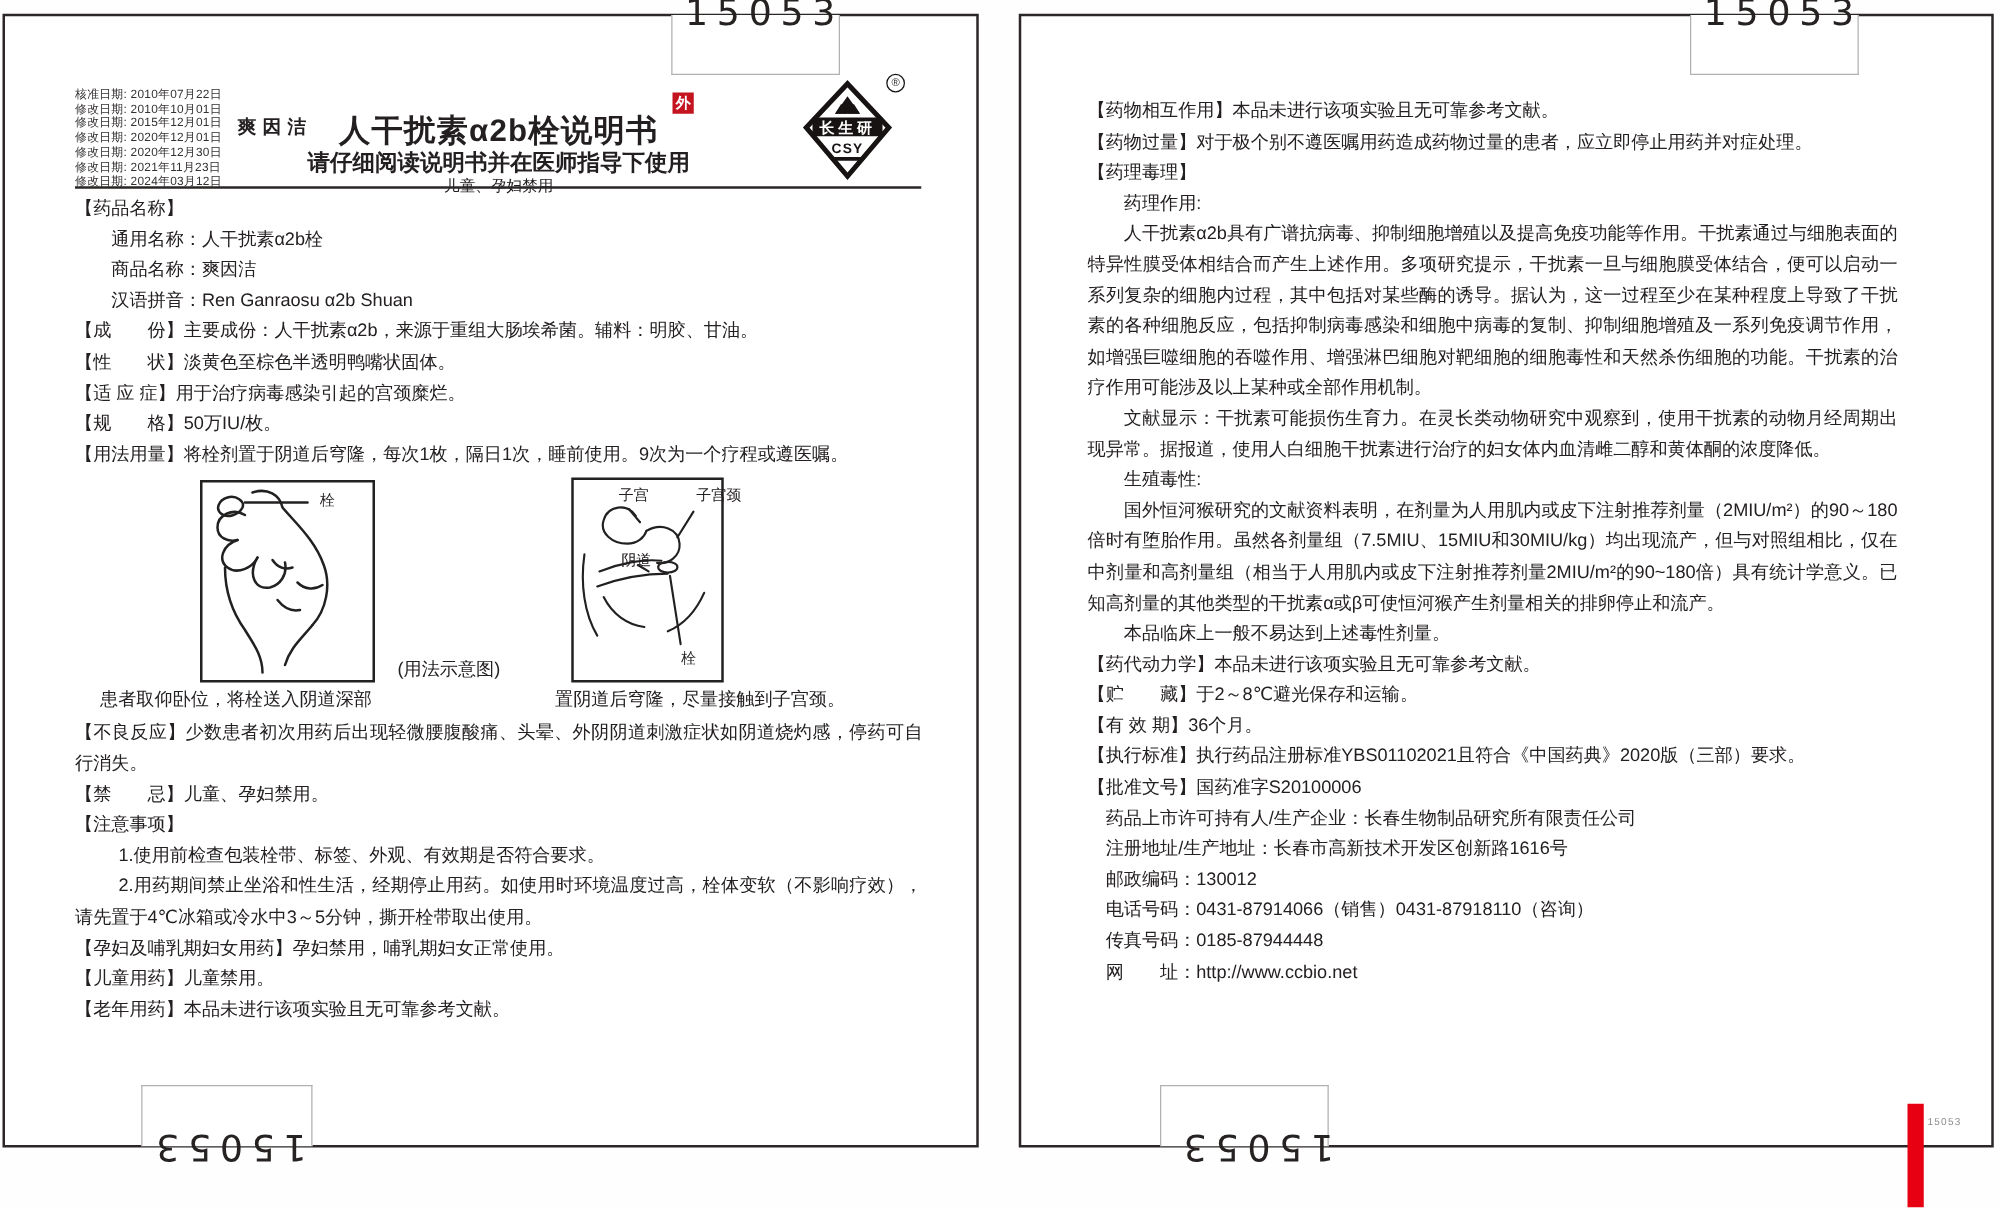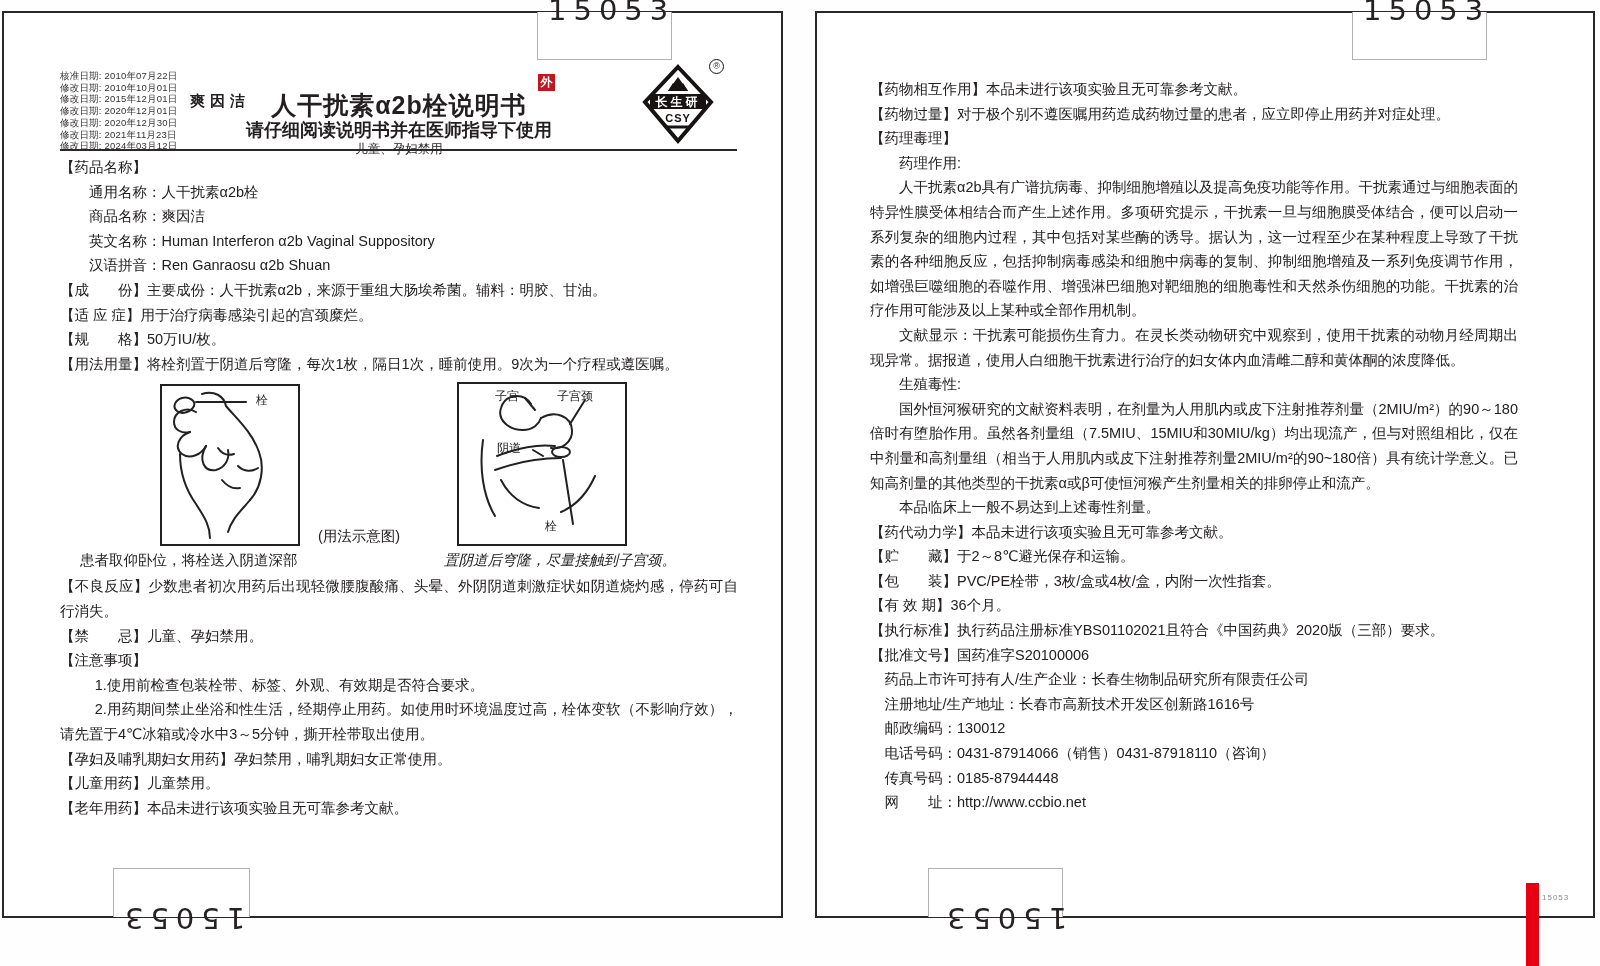--- a/index.html
+++ b/index.html
@@ -48,26 +48,26 @@
   .content p{margin:0;padding:0;}
   .ind1{text-indent:1em;}
   .ind2{text-indent:2em;}
   .ind25{text-indent:2.4em;}
   .just{text-align:justify;}
 
   
   .diagram{position:relative;height:196px;margin-top:2px;}
   .dbox{position:absolute;border:2px solid #232020;box-sizing:border-box;background:#fff;}
   .dbox-left{left:100px;top:6px;width:140px;height:162px;}
-  .dbox-right{left:397px;top:4px;width:170px;height:164px;}
+  .dbox-right{left:397px;top:4px;width:122px;height:164px;}
   .dlabel{position:absolute;font-size:12px;color:#242021;line-height:13px;white-space:nowrap;}
   .dnote{position:absolute;left:258px;top:146px;font-size:14.5px;}
   .dcap{position:absolute;top:170px;font-size:14.5px;text-align:left;}
   .dcap-left{left:20px;width:300px;}
-  .dcap-right{left:384px;width:312px;font-style:italic;}
+  .dcap-right{left:384px;width:312px;}
   svg.art{position:absolute;left:0;top:0;width:100%;height:100%;}
   svg.art path, svg.art line, svg.art ellipse{fill:none;stroke:#232020;stroke-width:2;stroke-linecap:round;}
 </style>
 </head>
 <body>
 
 <div class="sheet">
 
   <div class="page page-left">
 
@@ -104,23 +104,23 @@
       </svg>
       <div style="position:absolute;right:-4px;top:-4px;width:13px;height:13px;border:1px solid #171313;border-radius:50%;font-size:9px;line-height:13px;text-align:center;">®</div>
     </div>
 
     <div class="hrule"></div>
 
     <div class="content content-left">
       <p>【药品名称】</p>
       <p class="ind2">通用名称：人干扰素α2b栓</p>
       <p class="ind2">商品名称：爽因洁</p>
-      <p class="ind2">英文名称：Human Interferon α2b  Vaginal Suppository</p>
       <p class="ind2">汉语拼音：Ren Ganraosu α2b Shuan</p>
       <p class="just">【成　　份】主要成份：人干扰素α2b，来源于重组大肠埃希菌。辅料：明胶、甘油。</p>
+      <p>【性　　状】淡黄色至棕色半透明鸭嘴状固体。</p>
       <p>【适 应 症】用于治疗病毒感染引起的宫颈糜烂。</p>
       <p>【规　　格】50万IU/枚。</p>
       <p class="just">【用法用量】将栓剂置于阴道后穹隆，每次1枚，隔日1次，睡前使用。9次为一个疗程或遵医嘱。</p>
 
       <div class="diagram">
         <div class="dbox dbox-left">
           <svg class="art" viewBox="0 0 136 158">
             <path d="M20,12 c-7,2 -10,9 -5,13 c5,4 14,1 17,-5 c2,-5 -5,-10 -12,-8 z"></path>
             <line x1="34" y1="16" x2="84" y2="16"></line>
             <path d="M34,26 C24,20 12,26 12,36 C12,44 20,48 28,46"></path>
@@ -179,21 +179,20 @@
       <p class="just">【药物过量】对于极个别不遵医嘱用药造成药物过量的患者，应立即停止用药并对症处理。</p>
       <p>【药理毒理】</p>
       <p class="ind2">药理作用:</p>
       <p class="ind2 just">人干扰素α2b具有广谱抗病毒、抑制细胞增殖以及提高免疫功能等作用。干扰素通过与细胞表面的特异性膜受体相结合而产生上述作用。多项研究提示，干扰素一旦与细胞膜受体结合，便可以启动一系列复杂的细胞内过程，其中包括对某些酶的诱导。据认为，这一过程至少在某种程度上导致了干扰素的各种细胞反应，包括抑制病毒感染和细胞中病毒的复制、抑制细胞增殖及一系列免疫调节作用，如增强巨噬细胞的吞噬作用、增强淋巴细胞对靶细胞的细胞毒性和天然杀伤细胞的功能。干扰素的治疗作用可能涉及以上某种或全部作用机制。</p>
       <p class="ind2 just">文献显示：干扰素可能损伤生育力。在灵长类动物研究中观察到，使用干扰素的动物月经周期出现异常。据报道，使用人白细胞干扰素进行治疗的妇女体内血清雌二醇和黄体酮的浓度降低。</p>
       <p class="ind2">生殖毒性:</p>
       <p class="ind2 just">国外恒河猴研究的文献资料表明，在剂量为人用肌内或皮下注射推荐剂量（2MIU/m²）的90～180倍时有堕胎作用。虽然各剂量组（7.5MIU、15MIU和30MIU/kg）均出现流产，但与对照组相比，仅在中剂量和高剂量组（相当于人用肌内或皮下注射推荐剂量2MIU/m²的90~180倍）具有统计学意义。已知高剂量的其他类型的干扰素α或β可使恒河猴产生剂量相关的排卵停止和流产。</p>
       <p class="ind2">本品临床上一般不易达到上述毒性剂量。</p>
       <p>【药代动力学】本品未进行该项实验且无可靠参考文献。</p>
       <p>【贮　　藏】于2～8℃避光保存和运输。</p>
-      <p>【包　　装】PVC/PE栓带，3枚/盒或4枚/盒，内附一次性指套。</p>
       <p>【有 效 期】36个月。</p>
       <p class="just">【执行标准】执行药品注册标准YBS01102021且符合《中国药典》2020版（三部）要求。</p>
       <p>【批准文号】国药准字S20100006</p>
       <p class="ind1">药品上市许可持有人/生产企业：长春生物制品研究所有限责任公司</p>
       <p class="ind1">注册地址/生产地址：长春市高新技术开发区创新路1616号</p>
       <p class="ind1">邮政编码：130012</p>
       <p class="ind1">电话号码：0431-87914066（销售）0431-87918110（咨询）</p>
       <p class="ind1">传真号码：0185-87944448</p>
       <p class="ind1">网　　址：http://www.ccbio.net</p>
     </div>

